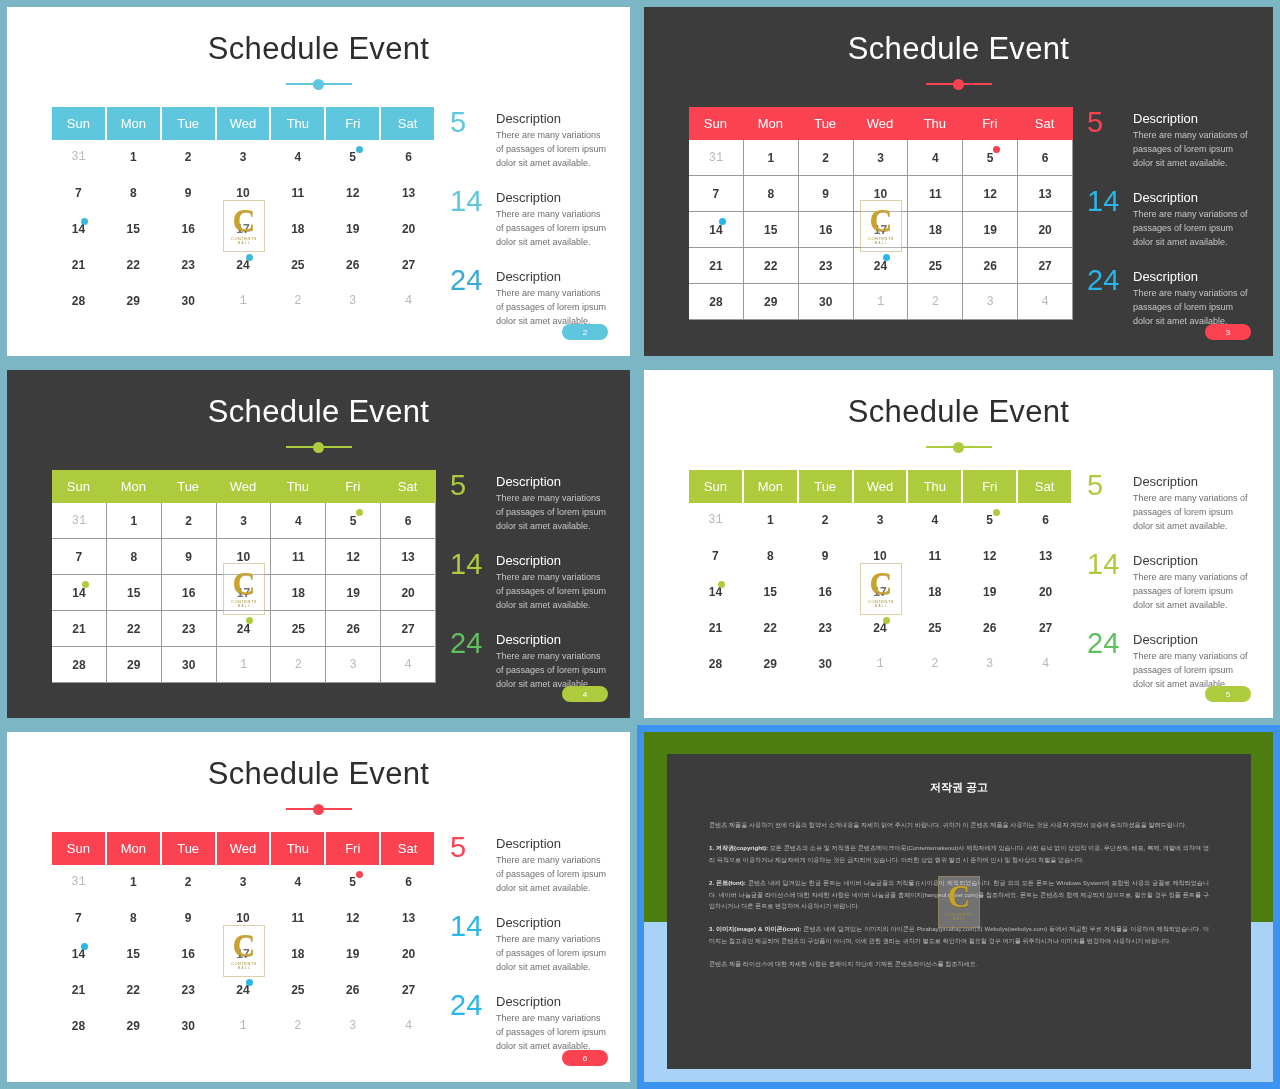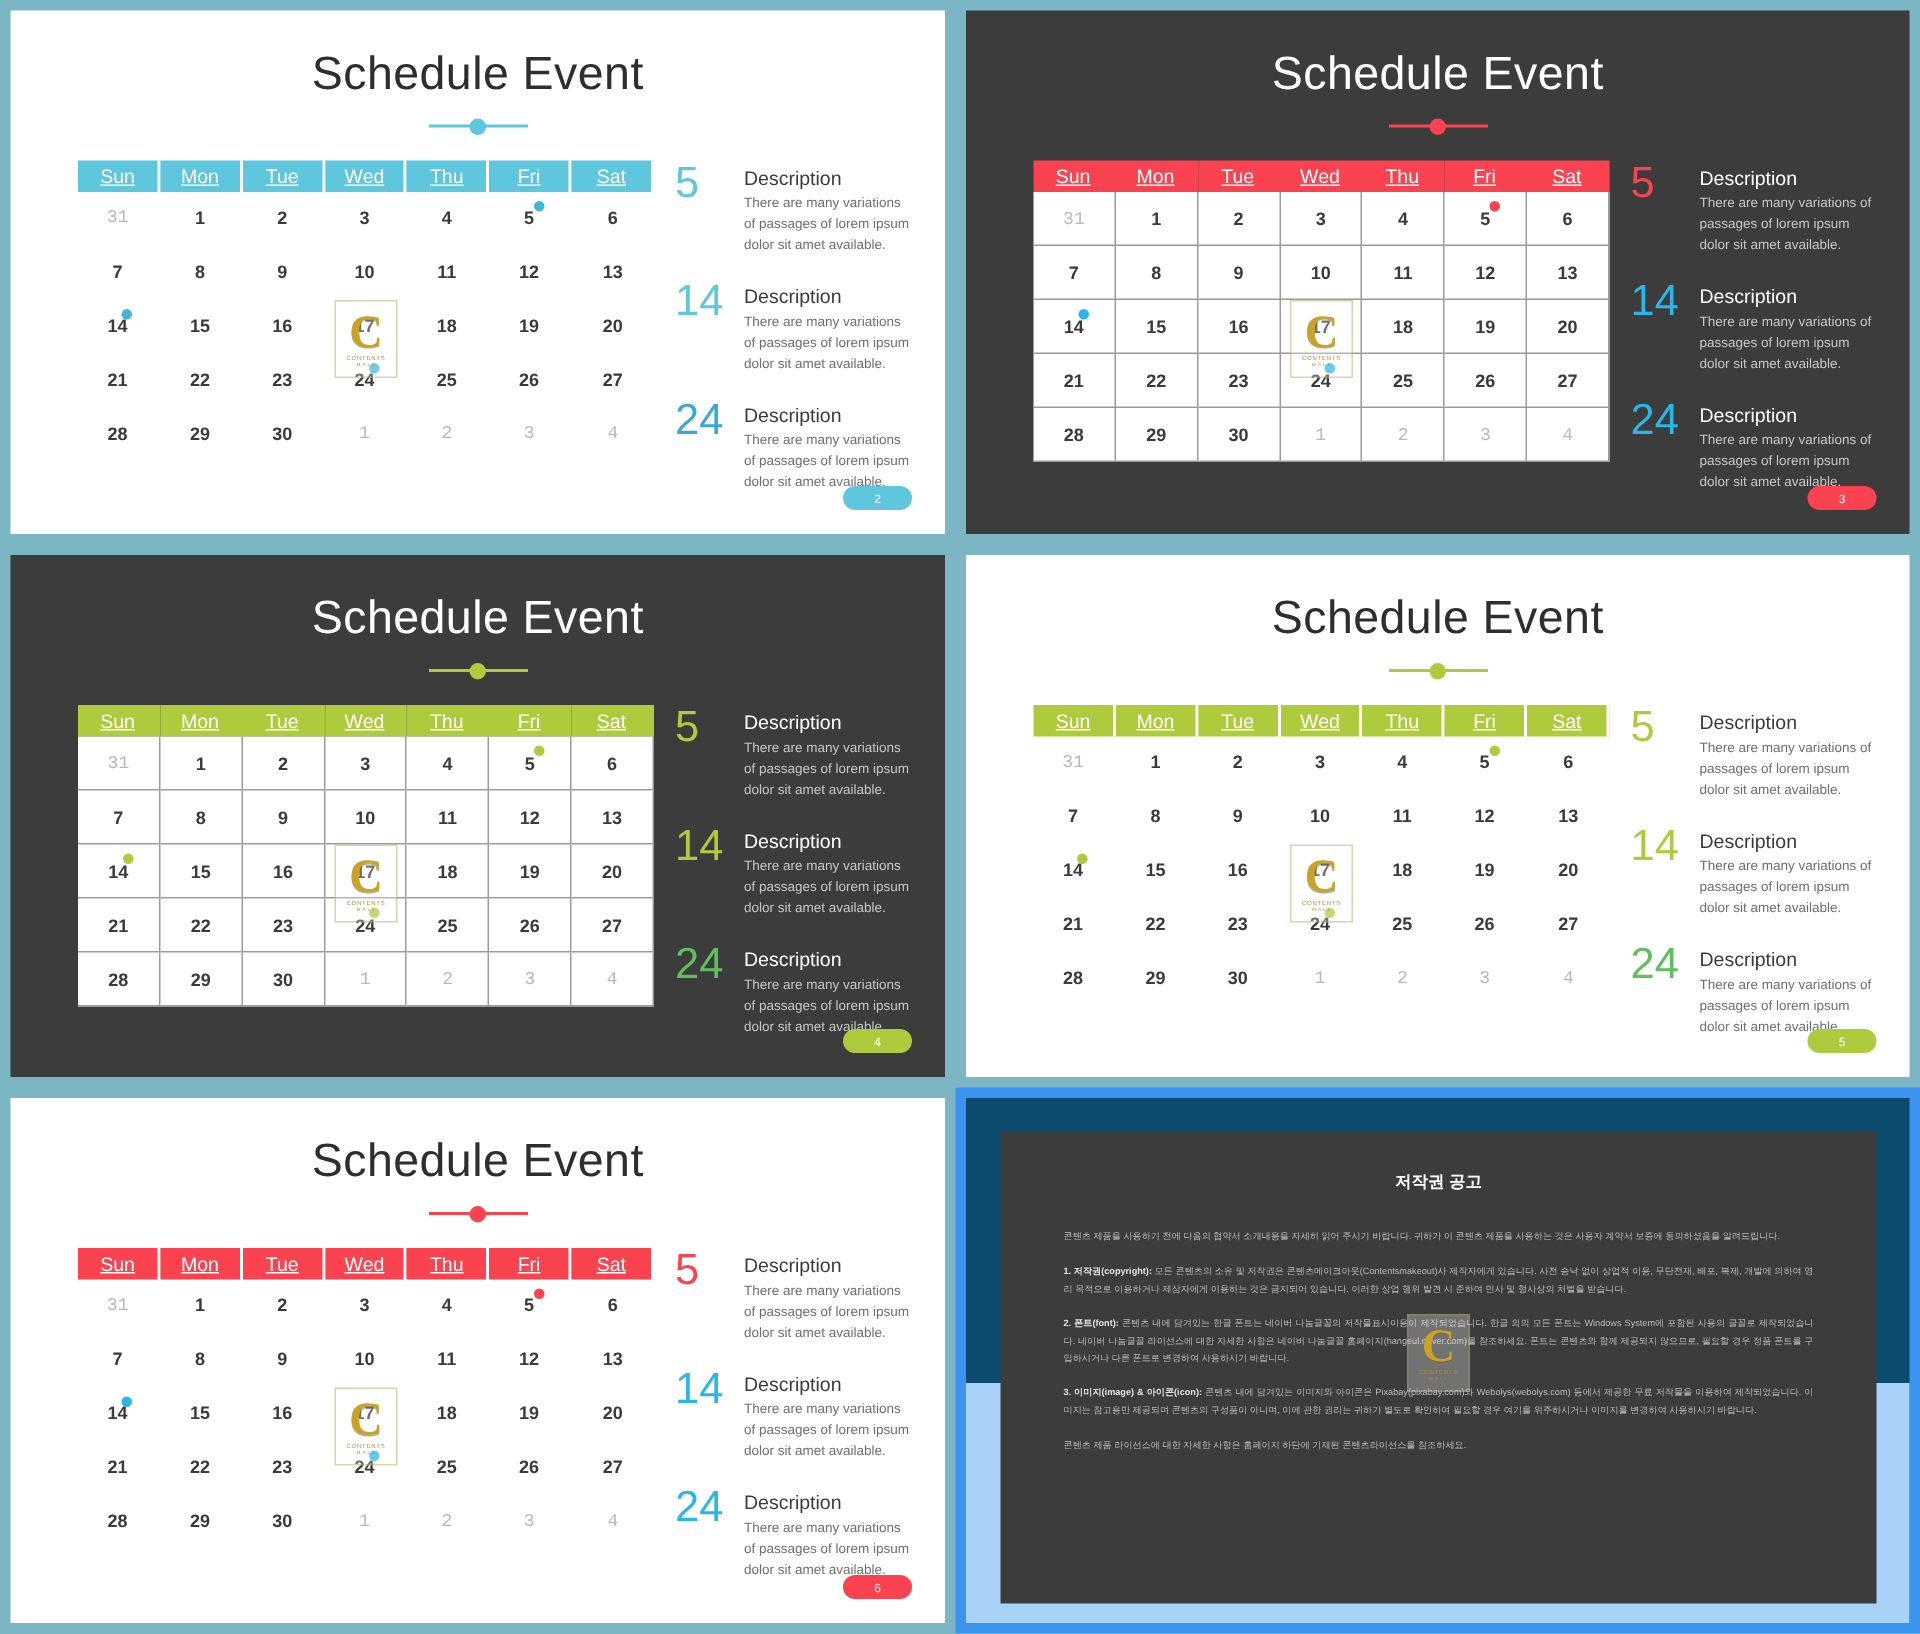--- a/index.html
+++ b/index.html
@@ -64,26 +64,25 @@
     position: relative;
     width: 384px;
     flex: 0 0 384px;
   }
   .cal-grid {
     display: grid;
     grid-template-columns: repeat(7, 1fr);
     width: 384px;
   }
   .hd {
-    height: 21px;
+    height: 33px;
     display: flex; align-items: center; justify-content: center;
     color: #ffffff;
     font-size: 13px;
     font-weight: 400;
-    text-decoration: underline;
   }
   
   .style-flat .hd { border-right: 2px solid #ffffff; }
   .style-flat .hd:last-child { border-right: none; }
   .style-bord .hd { border-right: 2px solid transparent; }
 
   .cell {
     height: 36px;
     position: relative;
     display: flex; align-items: center; justify-content: center;
@@ -173,21 +172,21 @@
     display: flex; align-items: center; justify-content: center;
     color: #ffffff;
     font-size: 8px;
   }
 
   
   .copy-slide { background: #3d93f0; }
   .copy-outer {
     position: absolute;
     left: 7px; top: 7px; right: 7px; bottom: 7px;
-    background: #0c4a6e;
+    background: #4d7c0f;
   }
   .copy-strip {
     position: absolute;
     left: 0; bottom: 0; width: 100%; height: 160px;
     background: #a8d2f7;
   }
   .copy-card {
     position: absolute;
     left: 23px; top: 22px; right: 22px; bottom: 13px;
     background: #3c3c3c;

